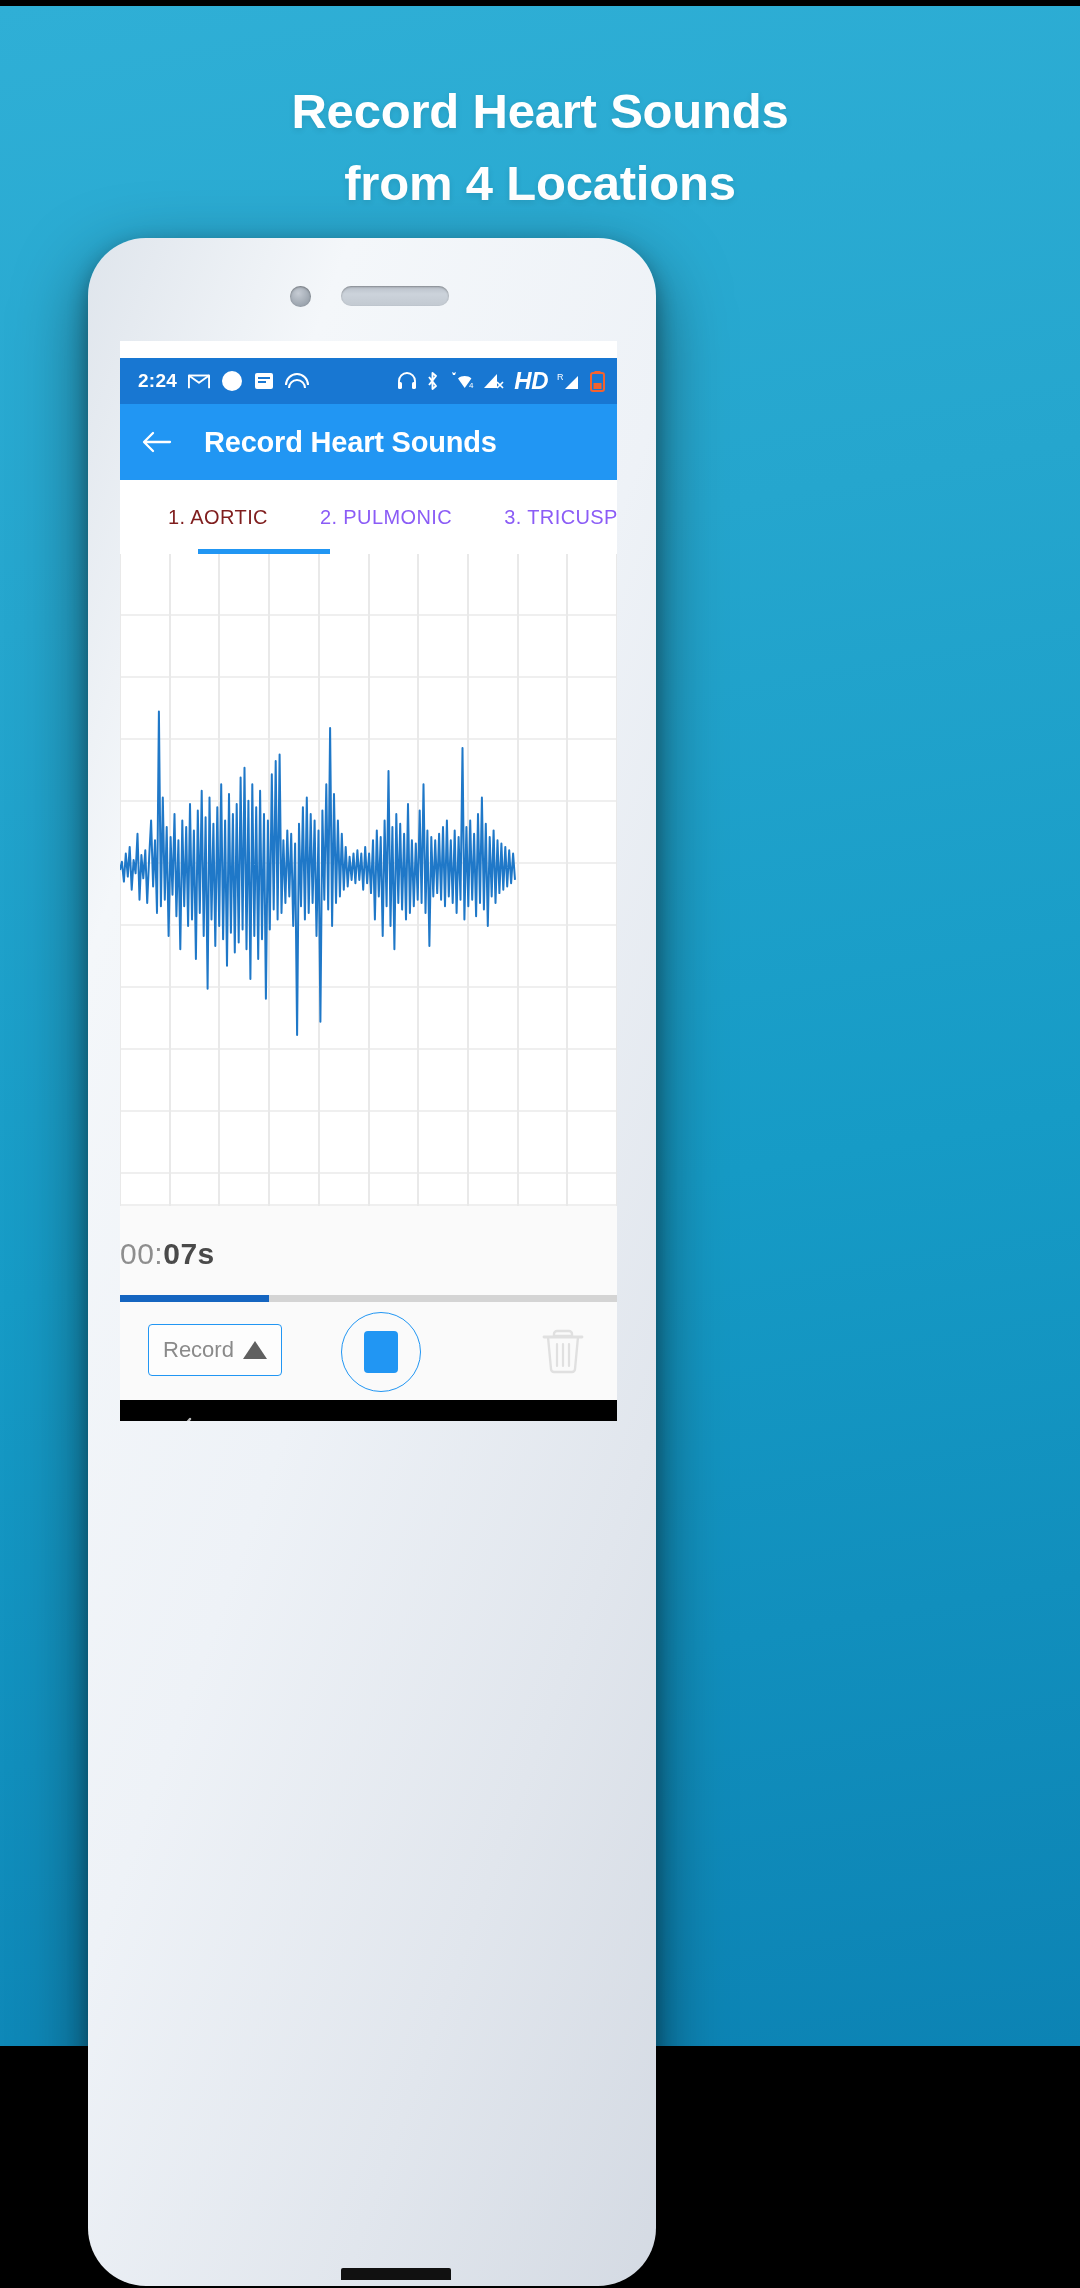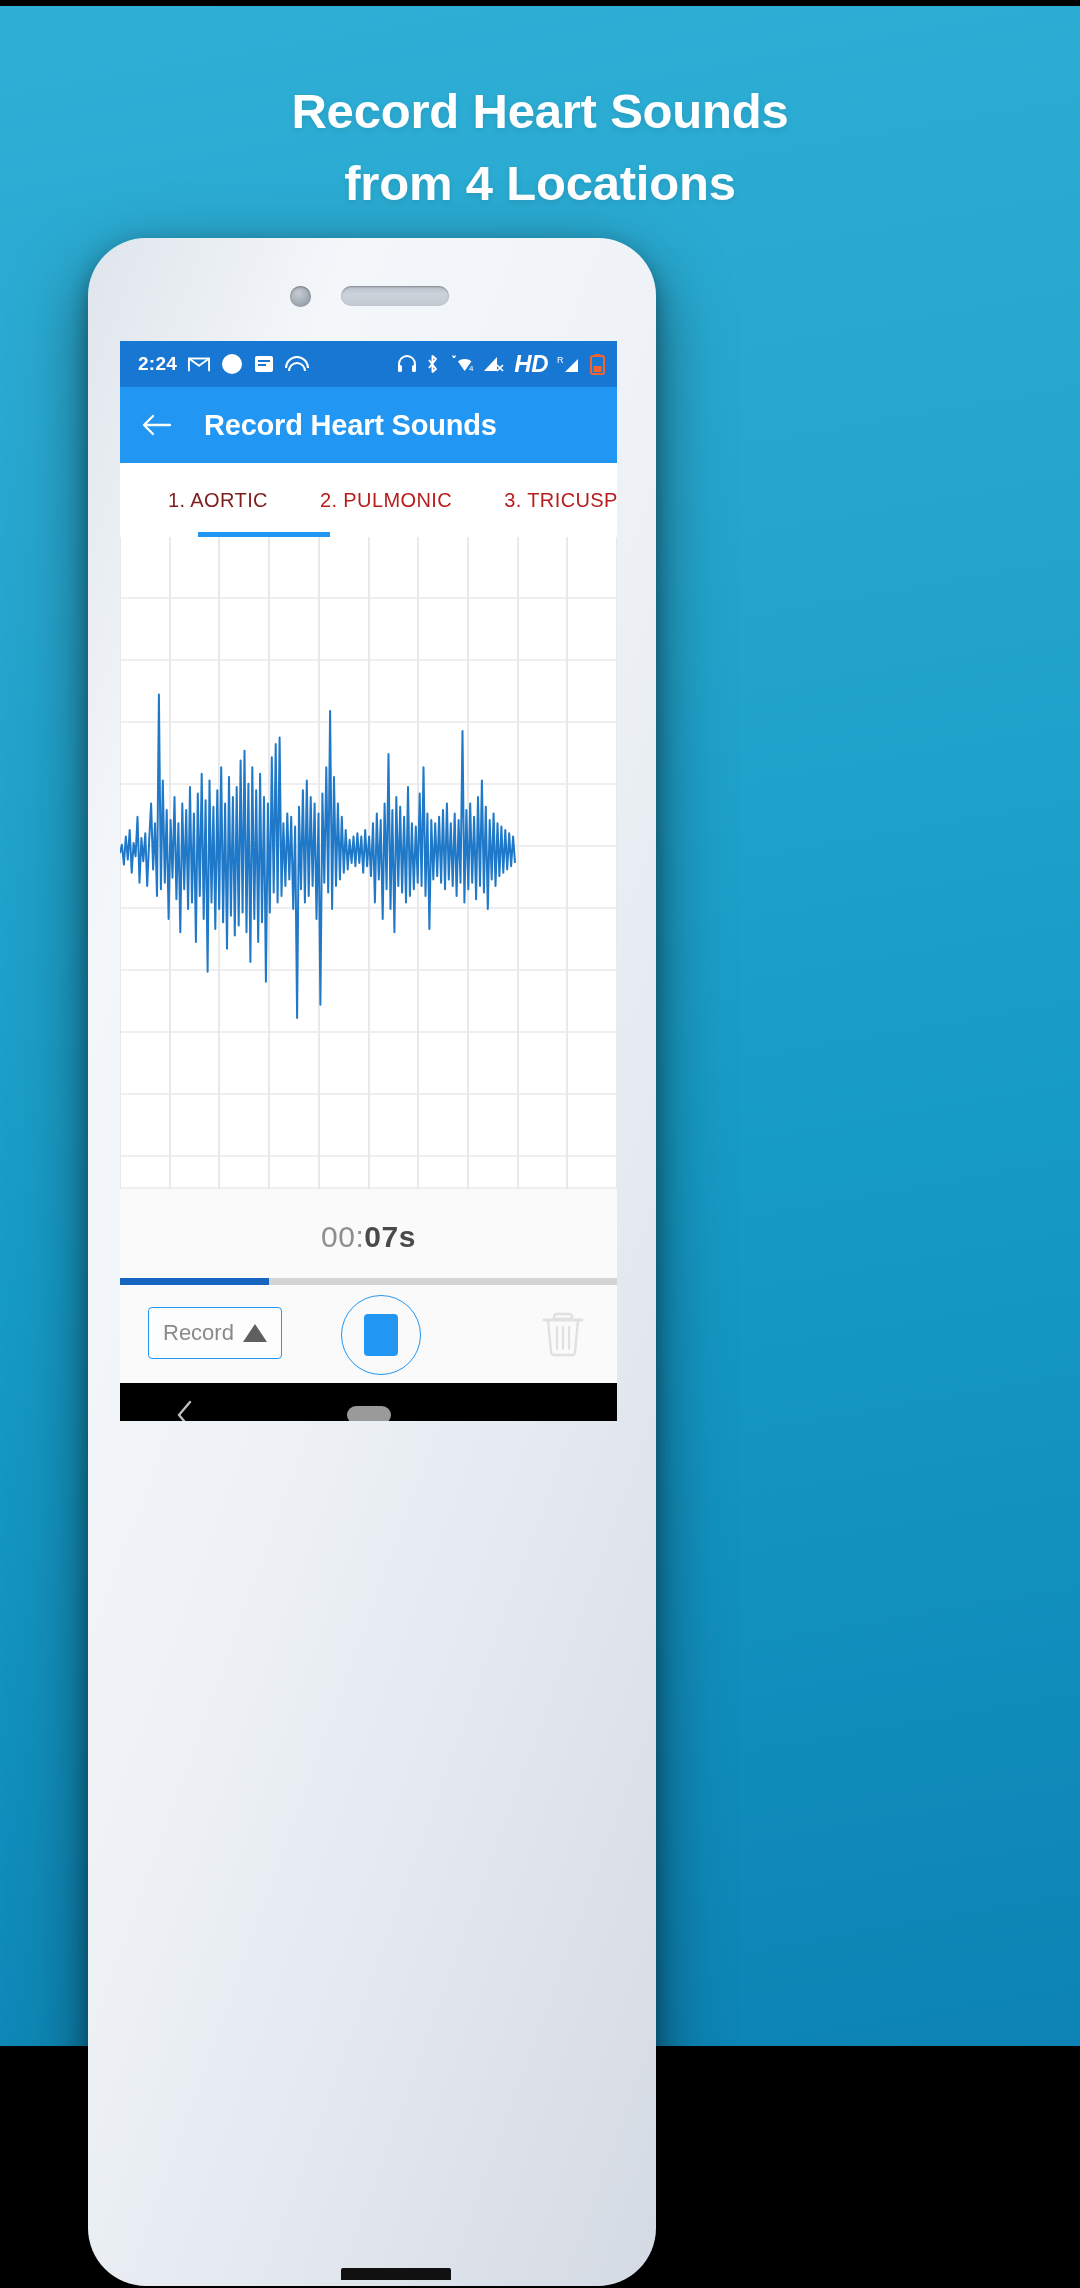--- a/index.html
+++ b/index.html
@@ -48,42 +48,42 @@
 
   
   #screen{
     position:absolute; left:120px; top:341px; width:497px; height:1080px;
     overflow:hidden; background:#ffffff;
   }
 
   
   #statusbar{
     height:46px; background:#1877D2; display:flex; align-items:center;
-    padding:0 12px 0 18px; color:#fff;
+    padding:0 12px 0 18px; color:#fff;margin-top:17px;
   }
   #status-time{ font-size:19px; font-weight:bold; letter-spacing:0.3px; }
   .st-left{ display:flex; align-items:center; gap:11px; }
   .st-right{ margin-left:auto; display:flex; align-items:center; gap:9px; }
   .sicon{ display:inline-flex; align-items:center; justify-content:center; }
   .hd-text{ font-size:24px; font-weight:bold; font-style:italic; letter-spacing:-0.5px; }
 
   
   #appbar{
     height:76px; background:#2196F3; display:flex; align-items:center;
     padding-left:22px; color:#fff;
   }
   #appbar-title{ font-size:29px; font-weight:bold; margin-left:32px; letter-spacing:-0.2px;}
 
   
   #tabs{
     height:74px; background:#fff; display:flex; align-items:center;
     position:relative; padding-left:22px;
   }
   .tab{
-    font-size:20px; color:#b91c1c; white-space:nowrap;
+    font-size:20px; color:#8b5cf6; white-space:nowrap;
     padding:0 26px; letter-spacing:0.4px;
   }
   .tab.active{ color:#7f1d1d; }
   #tab-indicator{
     position:absolute; left:78px; bottom:0; width:132px; height:5px; background:#2196F3;
   }
 
   
   #wave-area{
     position:relative; height:652px; background:#fff; overflow:hidden;
@@ -93,21 +93,21 @@
     background-image:
       repeating-linear-gradient(to right, #e9e9e9 0 2px, transparent 2px 49.7px),
       repeating-linear-gradient(to bottom, #efefef 0 2px, transparent 2px 62px);
     background-position:-1px 0, 0 -2px;
   }
   #wave-svg{ position:absolute; left:0; top:0; width:497px; height:652px; }
 
   
   #timer-zone{
     position:relative; height:96px; background:#fafafa;
-    display:flex; align-items:center; justify-content:center;
+    display:flex; align-items:center; 
   }
   #timer{ font-size:30px; color:#5a5a5a; letter-spacing:0.5px; }
   #timer .dim{ color:#8e8e8e; }
   #timer .strong{ color:#4a4a4a; font-weight:bold; }
   #progress-track{
     position:absolute; left:0; bottom:0; width:100%; height:7px; background:#d4d4d4;
   }
   #progress-fill{ height:100%; background:#1565C0; }
 
   

